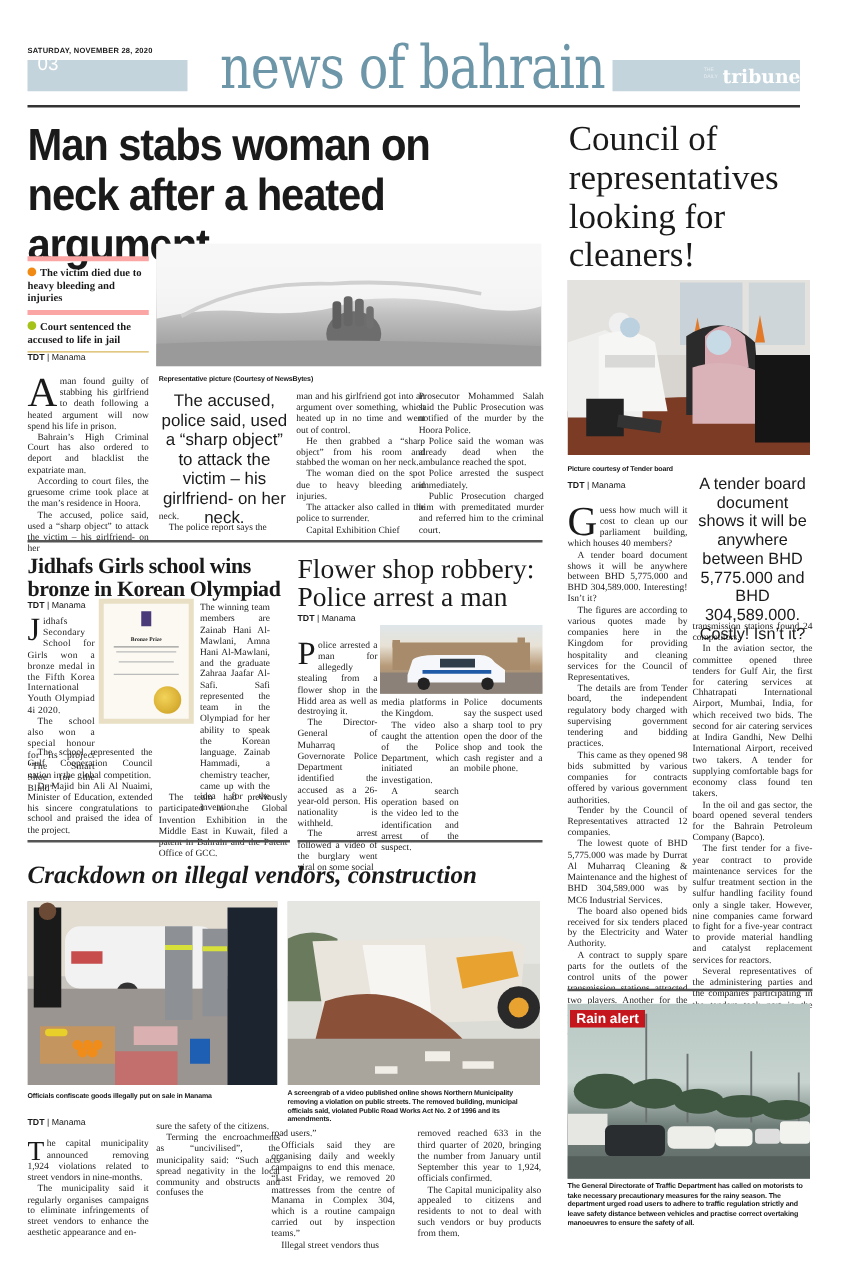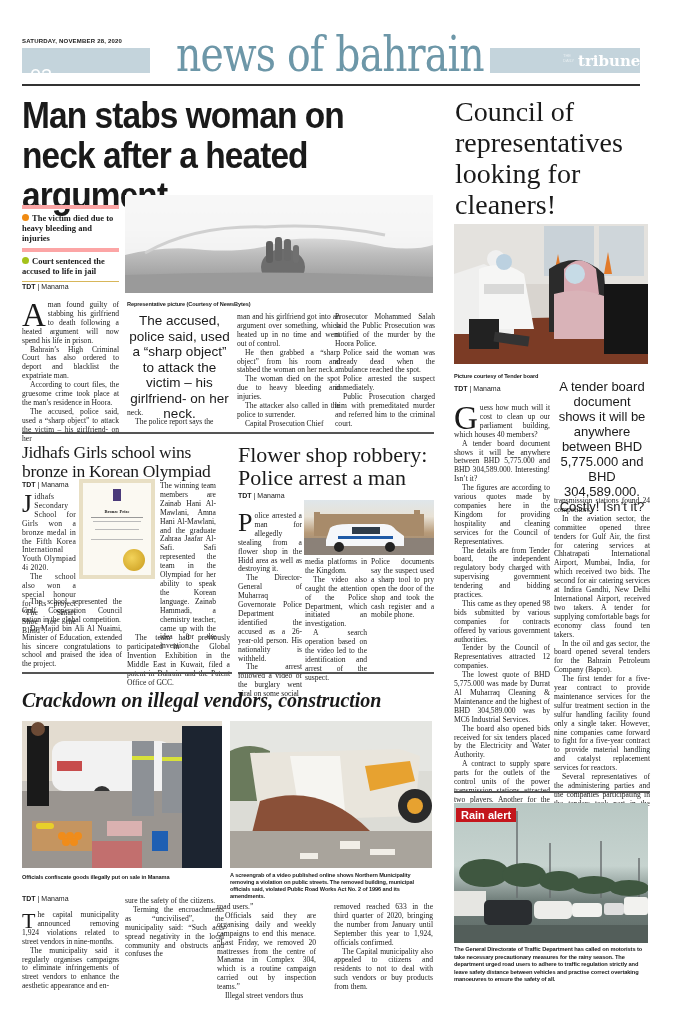--- a/index.html
+++ b/index.html
@@ -4,21 +4,21 @@
 <style>
   * { box-sizing: border-box; margin: 0; padding: 0; }
   html, body { width: 682px; height: 1024px; background: #fff; overflow: hidden; }
   body { position: relative; font-family: "DejaVu Serif", serif; color: #1a1a1a; }
 
   .abs { position: absolute; }
 
   
   .date { left: 22px; top: 38px; font-size: 6px; font-weight: bold; letter-spacing: 0.2px; font-family: "Liberation Sans", sans-serif; }
   .band { left: 22px; top: 48px; width: 618px; height: 25px; background: #c4d4dc; }
-  .pagenum { left: 30px; top: 64px; font-size: 20px; color: #fff; font-family: Liberation Sans, sans-serif; font-weight: 300; line-height: 25px; }
+  .pagenum { left: 30px; top: 39px; font-size: 15px; color: #fff; font-family: Liberation Sans, sans-serif; font-weight: 300; line-height: 25px; }
   .section { left: 150px; top: 26px; width: 340px; height: 58px; background: #fff; }
   .section-title { left: 176px; top: 26px; font-size: 48px; line-height: 56px; color: #6d97a8; font-family: "DejaVu Serif", serif; font-weight: 200; letter-spacing: -1px; white-space: nowrap; transform: scaleX(0.82); transform-origin: left; }
   .brand { left: 578px; top: 50px; color: #fff; font-family: "DejaVu Serif", serif; font-weight: bold; font-size: 15px; line-height: 22px; }
   .brand-small { left: 563px; top: 53px; color: #e7eef1; font-size: 4px; line-height: 5px; font-family: "Liberation Sans", sans-serif; }
   .rule-top { left: 22px; top: 84px; width: 618px; height: 2px; background: #333; }
 
   
   .h-main { left: 22px; top: 96px; width: 430px; font-family: "Liberation Sans", sans-serif; font-weight: bold; font-size: 36px; line-height: 40px; letter-spacing: -1px; transform: scaleX(0.93); transform-origin: left; }
   .h-council { left: 455px; top: 96px; width: 225px; font-family: "Liberation Serif", serif; font-size: 28px; line-height: 31px; font-weight: 500; }
 
@@ -34,21 +34,21 @@
   .col p { text-indent: 8px; }
   .col p.first { text-indent: 0; }
   .dropcap { float: left; font-size: 33px; line-height: 26px; margin: 1px 2px -2px 0; font-family: "Liberation Serif", serif; }
 
   .caption { font-family: "Liberation Sans", sans-serif; font-size: 5.6px; line-height: 7px; font-weight: bold; letter-spacing: -0.1px; }
   .pull { font-family: "Liberation Sans", sans-serif; text-align: center; }
 
   .rule { height: 1.5px; background: #555; }
 
   .photo { overflow: hidden; }
-  .h-sub { font-family: "Liberation Serif", serif; font-weight: normal; font-size: 17.5px; line-height: 19px; letter-spacing: -0.3px; }
+  .h-sub { font-family: "Liberation Serif", serif; font-weight: bold; font-size: 17.5px; line-height: 19px; letter-spacing: -0.3px; }
   .h-flower { font-family: "Liberation Serif", serif; font-size: 22px; line-height: 23px; font-weight: 500; }
   .h-crack { left: 22px; top: 688px; font-family: "Liberation Serif", serif; font-weight: bold; font-style: italic; font-size: 20px; line-height: 24px; }
 
   .rain-tag { left: 456px; top: 808px; background: #c4161c; color: #fff; font-family: "Liberation Sans", sans-serif; font-weight: bold; font-size: 11px; line-height: 14px; padding: 0 5px; }
 </style>
 </head>
 <body>
 
 <div class="abs date">SATURDAY, NOVEMBER 28, 2020</div>
 <div class="abs band"></div>
@@ -100,21 +100,21 @@
 <div class="abs col" style="left:127px; top:409px; width:104px;">
   <p class="first">neck.</p>
   <p>The police report says the</p>
 </div>
 
 <div class="abs col" style="left:237px; top:313px; width:103px;">
   <p class="first">man and his girlfriend got into an argument over something, which heated up in no time and went out of control.</p>
   <p>He then grabbed a “sharp object” from his room and stabbed the woman on her neck.</p>
   <p>The woman died on the spot due to heavy bleeding and injuries.</p>
   <p>The attacker also called in the police to surrender.</p>
-  <p>Capital Prosecution Chief</p>
+  <p>Capital Exhibition Chief</p>
 </div>
 
 <div class="abs col" style="left:335px; top:313px; width:100px;">
   <p class="first">Prosecutor Mohammed Salah said the Public Prosecution was notified of the murder by the Hoora Police.</p>
   <p>Police said the woman was already dead when the ambulance reached the spot.</p>
   <p>Police arrested the suspect immediately.</p>
   <p>Public Prosecution charged him with premeditated murder and referred him to the criminal court.</p>
 </div>
 
 <div class="abs rule" style="left:22px; top:432px; width:412px;"></div>

